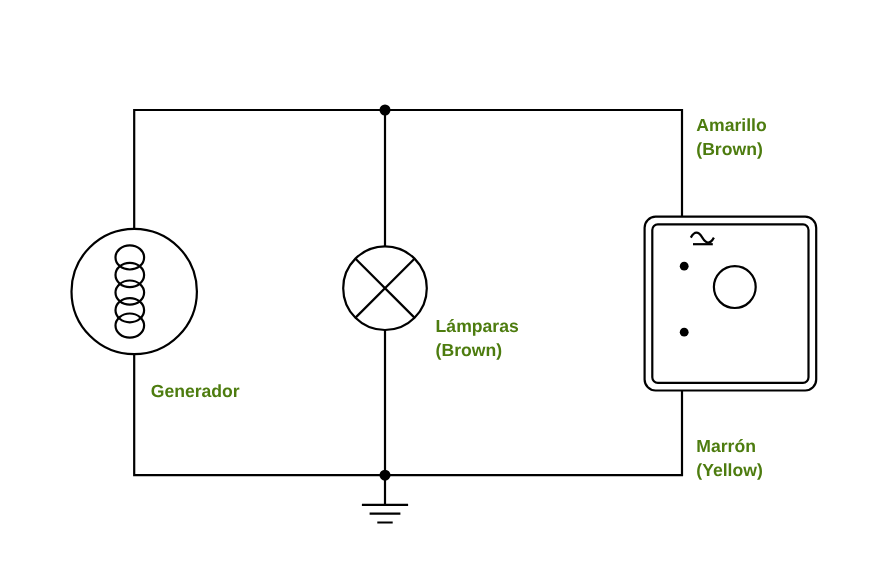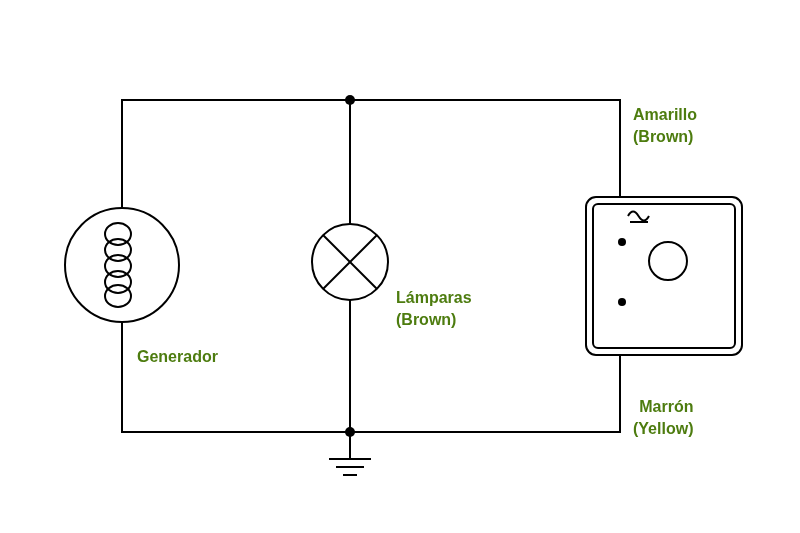--- a/index.html
+++ b/index.html
@@ -81,21 +81,21 @@
     <line x1="336" y1="467" x2="364" y2="467"></line>
     <line x1="343" y1="475" x2="357" y2="475"></line>
   </g>
 </svg>
 
 <div class="label" style="left:633px; top:104px;">
   <div>Amarillo</div>
   <div>(Brown)</div>
 </div>
 
-<div class="label" style="left:633px; top:396px;text-align:right;">
+<div class="label" style="left:633px; top:396px;">
   <div>Marrón</div>
   <div>(Yellow)</div>
 </div>
 
 <div class="label" style="left:396px; top:287px;">
   <div>Lámparas</div>
   <div>(Brown)</div>
 </div>
 
 <div class="label" style="left:137px; top:346px;">

